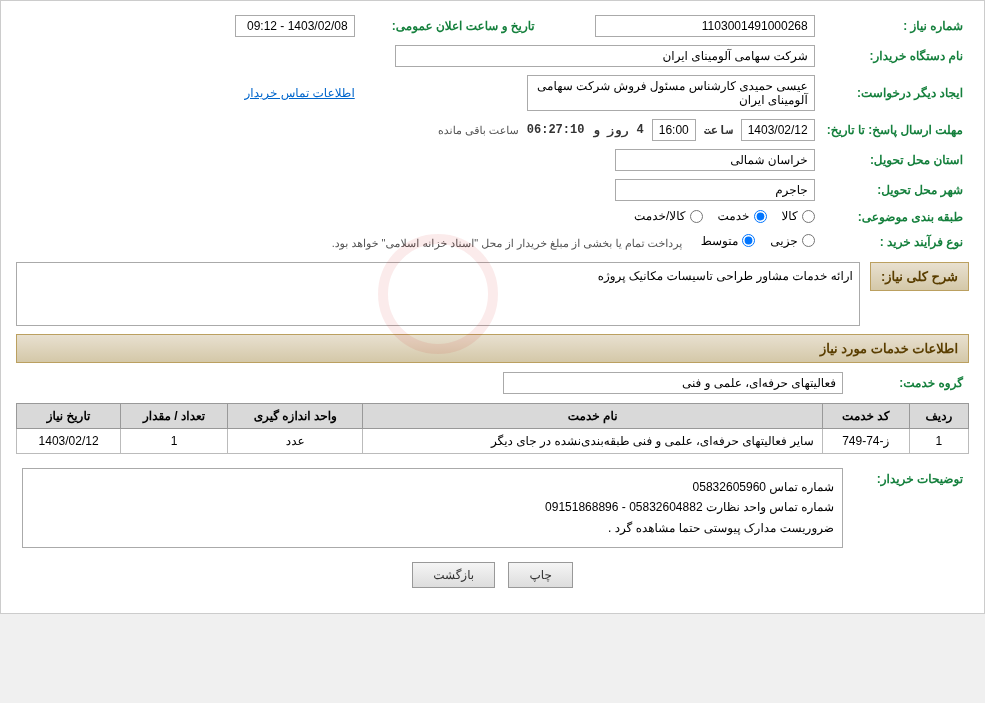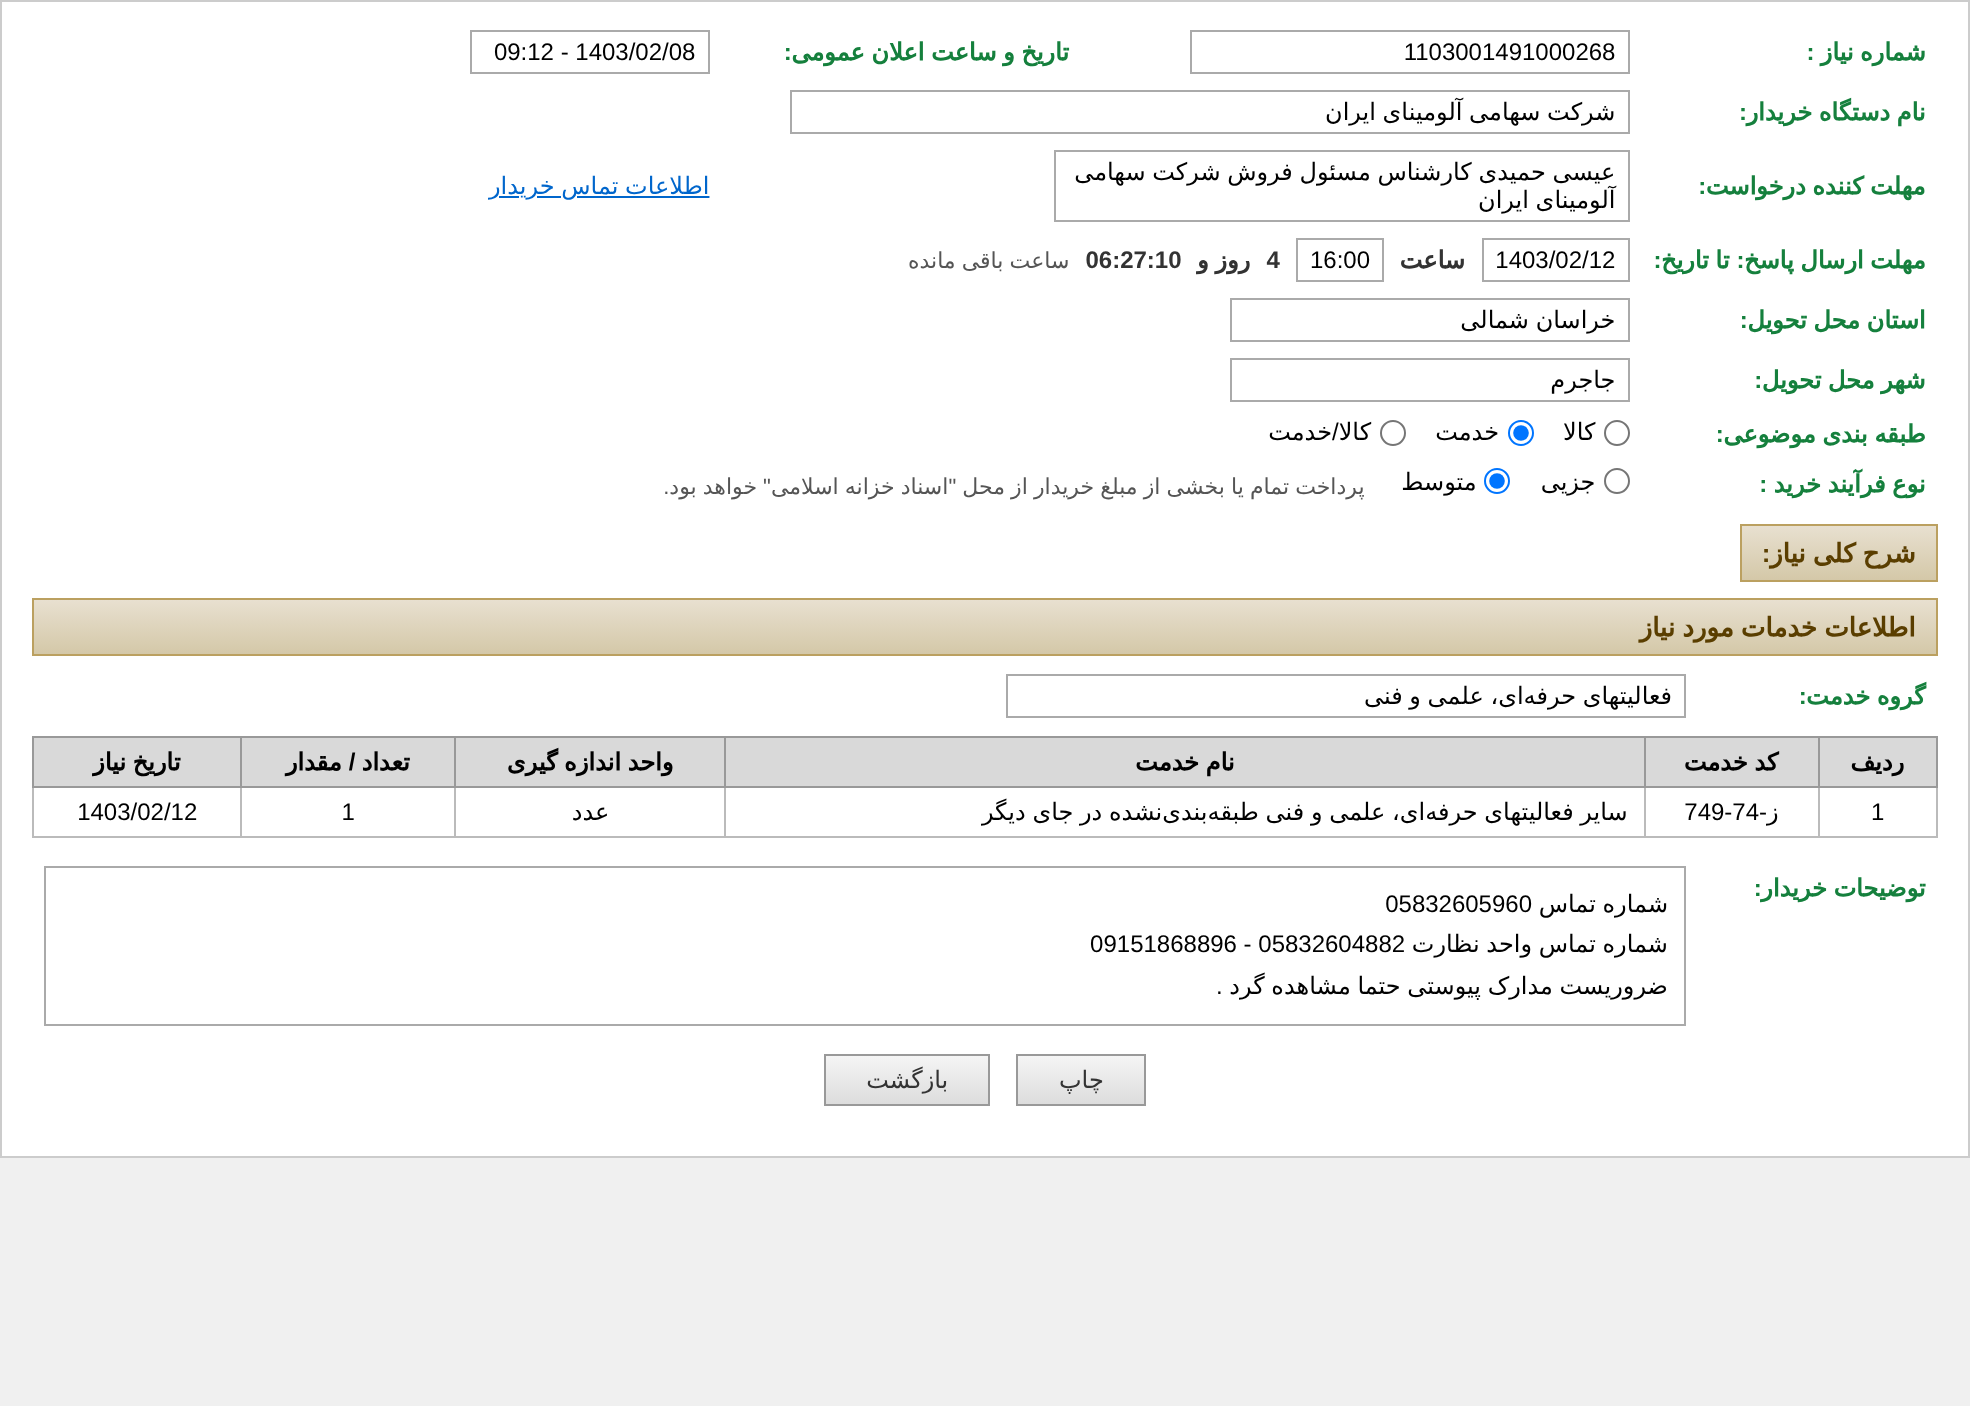--- a/index.html
+++ b/index.html
@@ -153,20 +153,21 @@
       margin: 0 5px;
       color: #333;
     }
     .small-label {
       font-size: 11px;
       color: #555;
     }
     .bold-label {
       font-weight: bold;
       color: #333;
+      font-family: Liberation Mono, monospace;
     }
   </style>
 </head>
 <body>
 
 <div class="page-wrapper">
 
 
   <div class="content-area">
 
@@ -185,21 +186,21 @@
       </tr>
 
       <tr>
         <td class="label-cell">نام دستگاه خریدار:</td>
         <td class="value-cell" colspan="3">
           <span class="input-box" style="width:420px;">شرکت سهامی آلومینای ایران</span>
         </td>
       </tr>
 
       <tr>
-        <td class="label-cell">مهلت کننده درخواست:</td>
+        <td class="label-cell">ایجاد دیگر درخواست:</td>
         <td class="value-cell" colspan="2">
           <span class="input-box" style="width:288px;">عیسی حمیدی کارشناس مسئول فروش شرکت سهامی آلومینای ایران</span>
         </td>
         <td>
           <span class="link-blue">اطلاعات تماس خریدار</span>
         </td>
       </tr>
 
       <tr>
         <td class="label-cell">مهلت ارسال پاسخ: تا تاریخ:</td>
@@ -264,20 +265,27 @@
             </div>
           </div>
           <span style="color:#555; font-size:11px; margin-right:15px;">پرداخت تمام یا بخشی از مبلغ خریدار از محل "اسناد خزانه اسلامی" خواهد بود.</span>
         </td>
       </tr>
     </tbody>
       </table>
 
     <div style="display:flex; align-items:flex-start; gap:10px; margin-bottom:8px;">
       <div class="section-title" style="white-space:nowrap; padding:6px 10px; margin:0;">شرح کلی نیاز:</div>
+      <div class="description-box">
+        <div style="position:relative; min-height:50px;">
+          
+          <div style="position:absolute; left:50%; top:50%; transform:translate(-50%,-50%); opacity:0.08; width:120px; height:120px; border-radius:50%; border:10px solid #c00; pointer-events:none;"></div>
+          <span>ارائه خدمات مشاور طراحی تاسیسات مکانیک پروژه</span>
+        </div>
+      </div>
     </div>
 
     <div class="section-title">اطلاعات خدمات مورد نیاز</div>
 
     <table class="info-table" style="margin-bottom:5px;">
       <tbody>
           <tr>
         <td class="label-cell" style="width:120px;">گروه خدمت:</td>
         <td class="value-cell">
           <span class="input-box" style="width:340px;">فعالیتهای حرفه‌ای، علمی و فنی</span>

